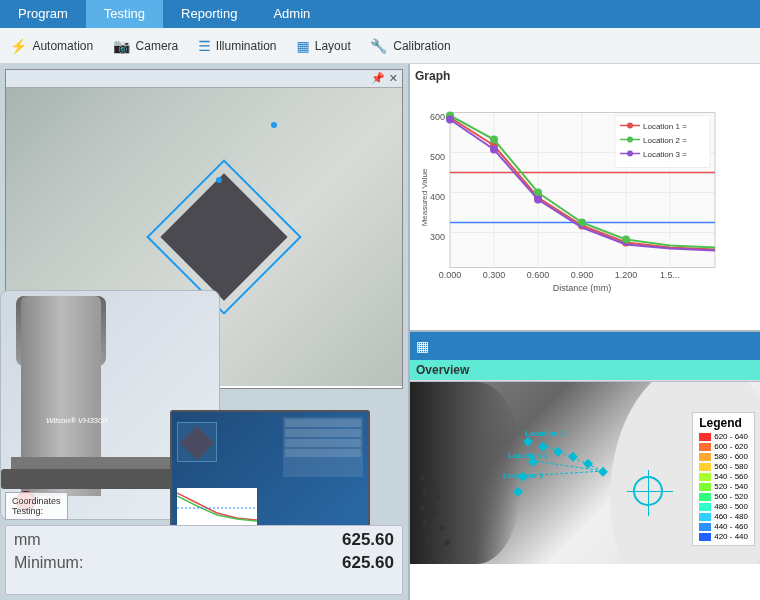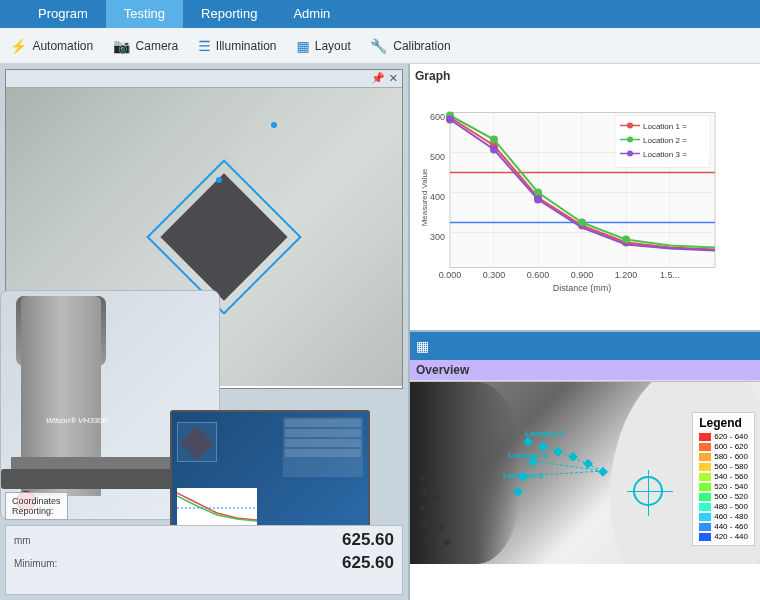--- a/index.html
+++ b/index.html
@@ -3,21 +3,20 @@
   <meta charset="utf-8">
   <style>
     * { margin: 0; padding: 0; box-sizing: border-box; }
     body { width: 760px; height: 600px; overflow: hidden; font-family: Arial, sans-serif; background: #e8eef3; }
 
     
     .top-nav {
       display: flex;
       height: 28px;
       background: #2a7fc1;
-      padding-left: 20px;
     }
     .nav-item {
       padding: 0 18px;
       line-height: 28px;
       font-size: 13px;
       color: #fff;
       cursor: pointer;
     }
     .nav-item.active {
       background: #5ab0e8;
@@ -242,21 +241,21 @@
       font-size: 11px;
     }
     .bottom-row {
       display: flex;
       justify-content: space-between;
       align-items: center;
       margin-bottom: 3px;
     }
     .label-text {
       color: #555;
-      font-size: 10px;
+      font-size: 16px;
     }
     .value-text {
       color: #222;
       font-weight: bold;
       font-size: 17px;
     }
 
     
     .right-panel {
       flex: 1;
@@ -305,21 +304,21 @@
       height: 240px;
       background: #fff;
       position: relative;
       overflow: hidden;
     }
     .overview-title {
       font-size: 12px;
       font-weight: bold;
       color: #333;
       padding: 3px 6px;
-      background: #c4b5fd;
+      background: #5eead4;
       border-bottom: 1px solid #ddd;
     }
     .overview-image {
       position: absolute;
       top: 22px;
       left: 0;
       right: 0;
       bottom: 36px;
       background: linear-gradient(135deg, #888 0%, #666 30%, #f0f0f0 60%, #e0e0e0 100%);
       overflow: hidden;
@@ -506,21 +505,21 @@
           <div style="background:rgba(255,255,255,0.15);height:8px;margin:2px;border-radius:1px;"></div>
           <div style="background:rgba(255,255,255,0.15);height:8px;margin:2px;border-radius:1px;"></div>
           <div style="background:rgba(255,255,255,0.15);height:8px;margin:2px;border-radius:1px;"></div>
         </div>
         <div style="position:absolute;bottom:3px;left:5px;font-size:7px;color:#adf;">Ready for testing</div>
       </div>
     </div>
 
     <div class="coord-panel">
       <div>Coordinates</div>
-      <div>Reporting:</div>
+      <div>Testing:</div>
     </div>
 
     <div class="bottom-info">
       <div class="bottom-row">
         <span class="label-text">mm</span>
         <span class="value-text">625.60</span>
       </div>
       <div class="bottom-row">
         <span class="label-text">Minimum:</span>
         <span class="value-text">625.60</span>

